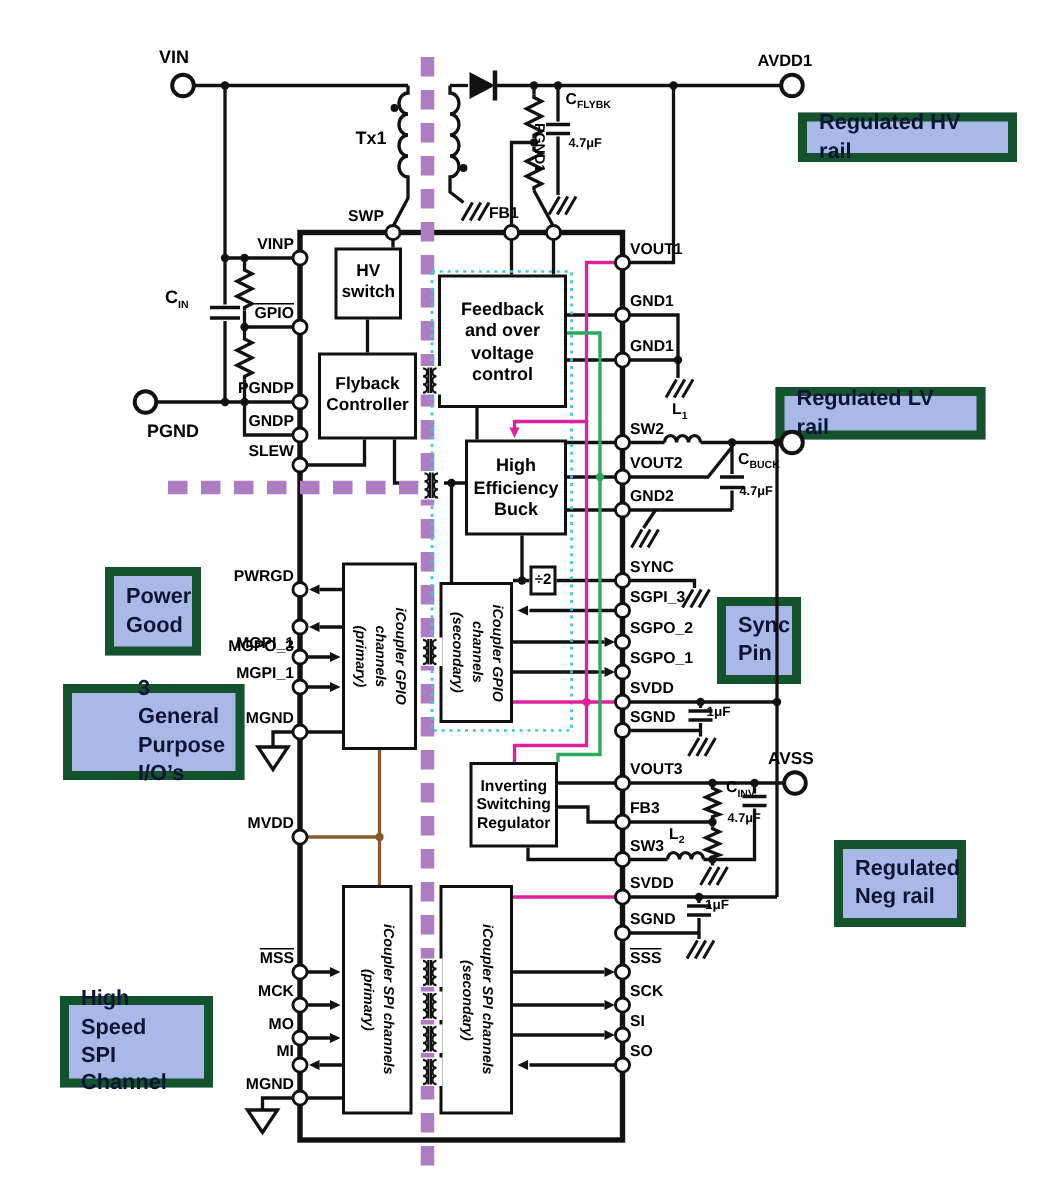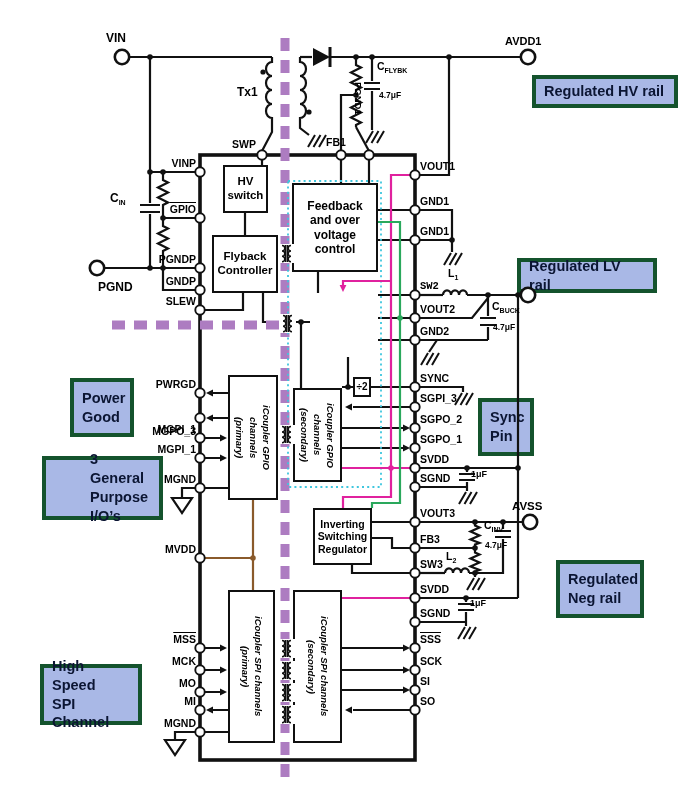--- a/index.html
+++ b/index.html
@@ -1,19 +1,19 @@
 <!DOCTYPE html>
 <html><head>
 <meta charset="utf-8">
 <style>
   html,body{margin:0;padding:0;background:#fff;}
   #canvas{position:relative;width:700px;height:793px;background:#fff;overflow:hidden;
           font-family:"Liberation Sans",sans-serif;}
   svg{position:absolute;left:0;top:0;}
-  .callout{position:absolute;background:#a9b8e6;border:4px solid #14532d;
+  .callout{position:absolute;background:#a9b8e6;border:6px solid #14532d;
            font:bold 14.5px/1.3 "Liberation Sans",sans-serif;color:#0b1533;
            display:flex;align-items:center;padding:2px 8px;white-space:pre-line;
            box-sizing:border-box;}
   .blk{position:absolute;background:#fff;border:2.4px solid #101010;display:flex;
        align-items:center;justify-content:center;text-align:center;
        font:bold 11.5px/1.2 "Liberation Sans",sans-serif;color:#000;
        white-space:pre-line;box-sizing:border-box;}
   .vblk{writing-mode:vertical-rl;font-style:italic;font-size:9.5px;line-height:1.4;}
   .lbl{position:absolute;font:bold 10.5px/1.1 "Liberation Sans",sans-serif;color:#000;
        white-space:nowrap;}
@@ -44,20 +44,23 @@
 Pin</div>
 
   <div class="blk" style="left:223px;top:165px;width:45px;height:48px;">HV
 switch</div>
   <div class="blk" style="left:212px;top:235px;width:66px;height:58px;">Flyback
 Controller</div>
   <div class="blk big" style="left:292px;top:183px;width:86px;height:89px;">Feedback
 and over
 voltage
 control</div>
+  <div class="blk big" style="left:310px;top:293px;width:68px;height:64px;">High
+Efficiency
+Buck</div>
   <div class="blk" style="left:353px;top:377px;width:18px;height:20px;font-size:10px;">÷2</div>
   <div class="blk vblk" style="left:228px;top:375px;width:50px;height:125px;">iCoupler GPIO
 channels
 (primary)</div>
   <div class="blk vblk" style="left:293px;top:388px;width:49px;height:94px;">iCoupler GPIO
 channels
 (secondary)</div>
   <div class="blk" style="left:313px;top:508px;width:59px;height:57px;font-size:10.5px;">Inverting
 Switching
 Regulator</div>
@@ -315,21 +318,21 @@
   <div class="lbl ll" style="left:126px;top:544px;width:70px;">MVDD</div>
   <div class="lbl ll ovl" style="left:126px;top:634px;width:70px;">MSS</div>
   <div class="lbl ll" style="left:126px;top:656px;width:70px;">MCK</div>
   <div class="lbl ll" style="left:126px;top:678px;width:70px;">MO</div>
   <div class="lbl ll" style="left:126px;top:696px;width:70px;">MI</div>
   <div class="lbl ll" style="left:126px;top:718px;width:70px;">MGND</div>
 
   <div class="lbl rl" style="left:420px;top:161px;">VOUT1</div>
   <div class="lbl rl" style="left:420px;top:196px;">GND1</div>
   <div class="lbl rl" style="left:420px;top:226px;">GND1</div>
-  <div class="lbl rl" style="left:420px;top:281px;font-family:Liberation Mono, monospace;">SW2</div>
+  <div class="lbl rl" style="left:420px;top:281px;">SW2</div>
   <div class="lbl rl" style="left:420px;top:304px;">VOUT2</div>
   <div class="lbl rl" style="left:420px;top:326px;">GND2</div>
   <div class="lbl rl" style="left:420px;top:373px;">SYNC</div>
   <div class="lbl rl" style="left:420px;top:393px;">SGPI_3</div>
   <div class="lbl rl" style="left:420px;top:414px;">SGPO_2</div>
   <div class="lbl rl" style="left:420px;top:434px;">SGPO_1</div>
   <div class="lbl rl" style="left:420px;top:454px;">SVDD</div>
   <div class="lbl rl" style="left:420px;top:473px;">SGND</div>
   <div class="lbl rl" style="left:420px;top:508px;">VOUT3</div>
   <div class="lbl rl" style="left:420px;top:534px;">FB3</div>

